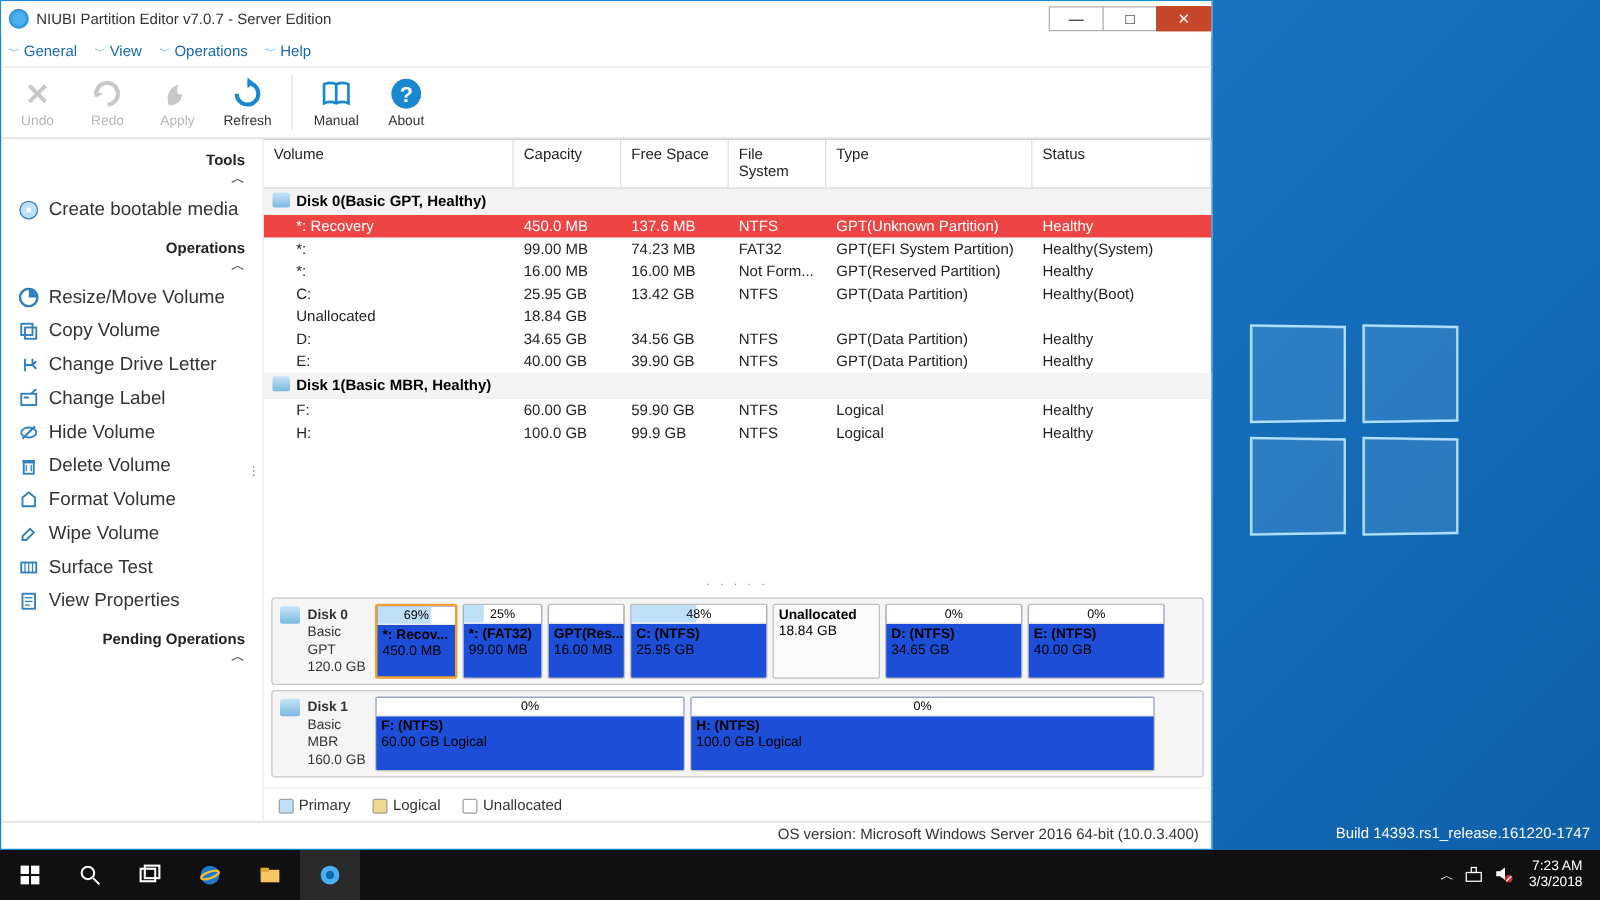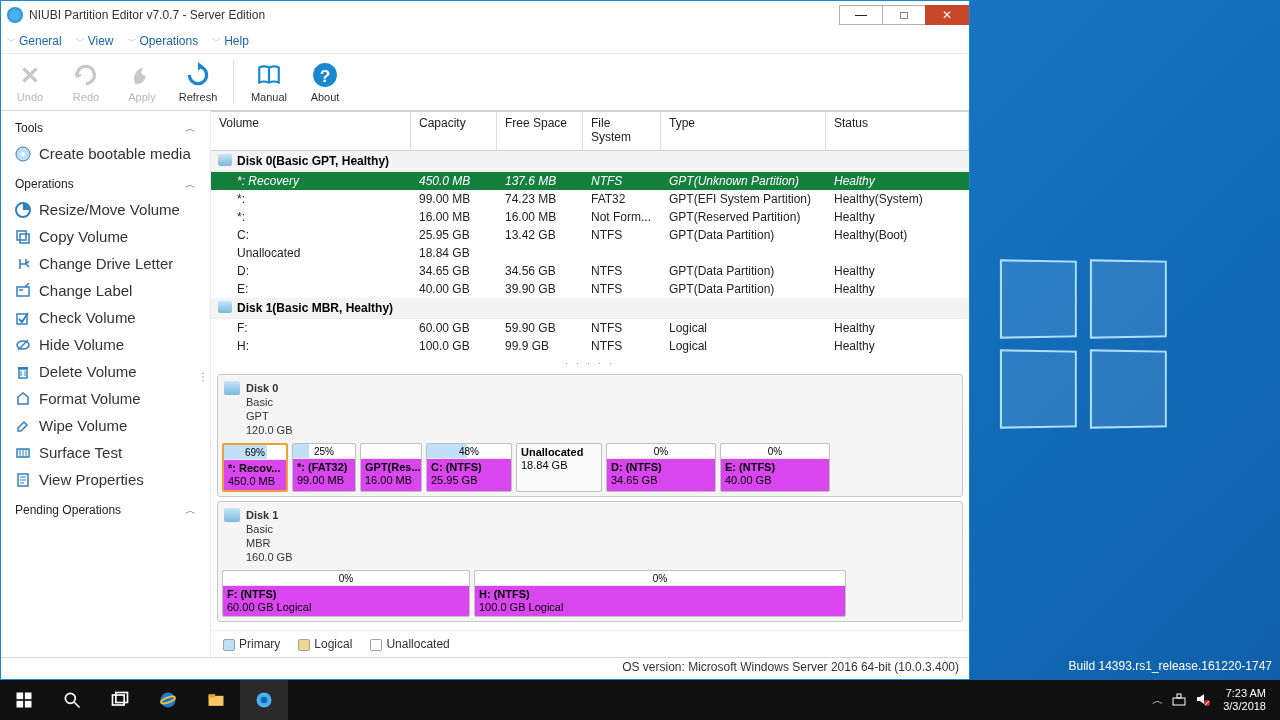--- a/index.html
+++ b/index.html
@@ -40,52 +40,52 @@
 .toolbar { height: 58px; border-top: 1px solid #e8e8e8; border-bottom: 1px solid #d8d8d8; display: flex; align-items: center; padding: 0 8px; gap: 14px; }
 .toolbar-sep { width: 1px; height: 44px; background: #e0e0e0; }
 .tool-btn { display: flex; flex-direction: column; align-items: center; font-size: 11px; color: #333; width: 42px; }
 .tool-btn.disabled { color: #b8b8b8; }
 .tool-btn .ico { width: 28px; height: 28px; display: flex; align-items: center; justify-content: center; margin-bottom: 2px; }
 .tool-btn.disabled .ico svg { stroke: #c8c8c8; fill: #c8c8c8; }
 
 .main-split { flex: 1; display: flex; min-height: 0; }
 .sidebar { width: 210px; border-right: 1px solid #e8e8e8; overflow: hidden; position: relative; }
 .sidebar .vgrip { position: absolute; right: 2px; top: 260px; font-size: 10px; color: #888;}
-.side-section { padding: 10px 14px 4px; font-size: 12px; font-weight: normal; color: #222; display: flex; justify-content: space-between; align-items: flex-start; }
+.side-section { padding: 10px 14px 4px; font-size: 12px; font-weight: bold; color: #222; display: flex; justify-content: space-between; align-items: flex-end; flex-direction: column; }
 .side-section .exp { color: #666; font-size: 11px; }
 .side-item { padding: 5px 12px 5px 14px; font-size: 15px; color: #333; display: flex; align-items: center; gap: 8px; }
 .side-item .sico { width: 16px; height: 16px; display: inline-flex; align-items: center; justify-content: center; }
 
 .content { flex: 1; display: flex; flex-direction: column; min-width: 0; }
 .vol-header { display: flex; border-bottom: 1px solid #d0d0d0; border-top: 1px solid #d0d0d0; height: 40px; font-size: 12px; color: #222; background: #fff; }
 .vol-header div { padding: 4px 8px; border-right: 1px solid #e0e0e0; }
 .col-vol { width: 200px; }
 .col-cap { width: 86px; }
 .col-free { width: 86px; }
 .col-fs { width: 78px; }
 .col-type { width: 165px; }
 .col-stat { flex: 1; }
 
 .disk-group-hdr { background: #f4f4f4; font-size: 12px; font-weight: bold; padding: 3px 8px 3px 26px; position: relative; border-bottom: 1px solid #eee;}
 .disk-group-hdr::before { content: ""; position: absolute; left: 7px; top: 3px; width: 14px; height: 12px; background: linear-gradient(#c8e4f8,#7ab8e0); border-radius: 2px; }
 
 .vol-row { display: flex; font-size: 12px; color: #222; height: 18px; align-items: center; }
 .vol-row div { padding: 1px 8px; overflow: hidden; white-space: nowrap; }
-.vol-row.selected { background: #15803d; color: #fff; font-style: italic; }
+.vol-row.selected { background: #ef4444; color: #fff; }
 .vol-row .col-vol { padding-left: 26px; }
 
 .splitter { height: 10px; text-align: center; color: #888; font-size: 9px; letter-spacing: 3px; }
 
 .disk-map-area { padding: 4px; }
-.disk-map { border: 1px solid #c8c8c8; border-radius: 3px; background: #f5f5f5; padding: 4px; margin: 4px 2px; display: flex; gap: 4px; flex-direction: column; }
+.disk-map { border: 1px solid #c8c8c8; border-radius: 3px; background: #f5f5f5; padding: 4px; margin: 4px 2px; display: flex; gap: 4px; }
 .disk-lbl { width: 74px; font-size: 11px; color: #333; padding: 2px 2px 2px 24px; position: relative; line-height: 14px;}
 .disk-lbl::before { content: ""; position: absolute; left: 2px; top: 2px; width: 16px; height: 14px; background: linear-gradient(#c8e4f8,#7ab8e0); border-radius: 2px; }
 .disk-lbl b { font-weight: bold; }
 .parts { flex: 1; display: flex; gap: 4px; }
-.part-box { border: 1px solid #c0c0c0; border-radius: 2px; background: #d946ef; display: flex; flex-direction: column; font-size: 11px; overflow: hidden; }
+.part-box { border: 1px solid #c0c0c0; border-radius: 2px; background: #1d4ed8; display: flex; flex-direction: column; font-size: 11px; overflow: hidden; }
 .part-box.sel { border: 2px solid #f0a030; }
 .part-usage { height: 15px; background: #fff; border-bottom: 1px solid #e8e8e8; position: relative; text-align: center; font-size: 10px; line-height: 15px; }
 .part-usage .fill { position: absolute; left: 0; top: 0; bottom: 0; background: #c0e0f8; }
 .part-usage .fill.log { background: #f8e4a8; }
 .part-usage span { position: relative; }
 .part-info { padding: 2px 4px; line-height: 13px; }
 .part-info b { font-weight: bold; }
 .part-box.unalloc { background: #fafafa; }
 .part-box.logical .part-usage .fill { background: #f8e4a8; }
 
@@ -249,29 +249,20 @@
             <svg width="16" height="16">
               <rect x="2" y="4" width="12" height="9" fill="none" stroke="#3080c0" stroke-width="1.5"></rect>
               <path d="M4 7 L8 7 M10 4 L14 0" stroke="#3080c0" stroke-width="1.5"></path>
             </svg>
           </span>
           <span>Change Label</span>
         </div>
       <div class="side-item">
           <span class="sico">
             <svg width="16" height="16">
-              <rect x="2" y="4" width="10" height="10" fill="none" stroke="#3080c0" stroke-width="1.5"></rect>
-              <path d="M4 9 L7 12 L13 3" stroke="#3080c0" stroke-width="2" fill="none"></path>
-            </svg>
-          </span>
-          <span>Check Volume</span>
-        </div>
-      <div class="side-item">
-          <span class="sico">
-            <svg width="16" height="16">
               <ellipse cx="8" cy="8" rx="6" ry="4" fill="none" stroke="#3080c0" stroke-width="1.5"></ellipse>
               <line x1="3" y1="13" x2="13" y2="3" stroke="#3080c0" stroke-width="1.5"></line>
             </svg>
           </span>
           <span>Hide Volume</span>
         </div>
       <div class="side-item">
           <span class="sico">
             <svg width="16" height="16">
               <rect x="4" y="5" width="8" height="9" fill="none" stroke="#3080c0" stroke-width="1.5"></rect>
@@ -429,21 +420,21 @@
                 <div class="part-info"><b>*: Recov...</b><br>450.0 MB</div>
               </div>
               <div class="part-box" style="width: 64px;">
                 <div class="part-usage"><div class="fill" style="width:25%"></div><span>25%</span></div>
                 <div class="part-info"><b>*: (FAT32)</b><br>99.00 MB</div>
               </div>
               <div class="part-box" style="width: 62px;">
                 <div class="part-usage"><div class="fill" style="width:0%"></div><span></span></div>
                 <div class="part-info"><b>GPT(Res...</b><br>16.00 MB</div>
               </div>
-              <div class="part-box" style="width: 86px;">
+              <div class="part-box" style="width: 110px;">
                 <div class="part-usage"><div class="fill" style="width:48%"></div><span>48%</span></div>
                 <div class="part-info"><b>C: (NTFS)</b><br>25.95 GB</div>
               </div>
               <div class="part-box unalloc" style="width: 86px;">
                 <div class="part-info"><b>Unallocated</b><br>18.84 GB</div>
               </div>
               <div class="part-box" style="width: 110px;">
                 <div class="part-usage"><div class="fill" style="width:0%"></div><span>0%</span></div>
                 <div class="part-info"><b>D: (NTFS)</b><br>34.65 GB</div>
               </div>

